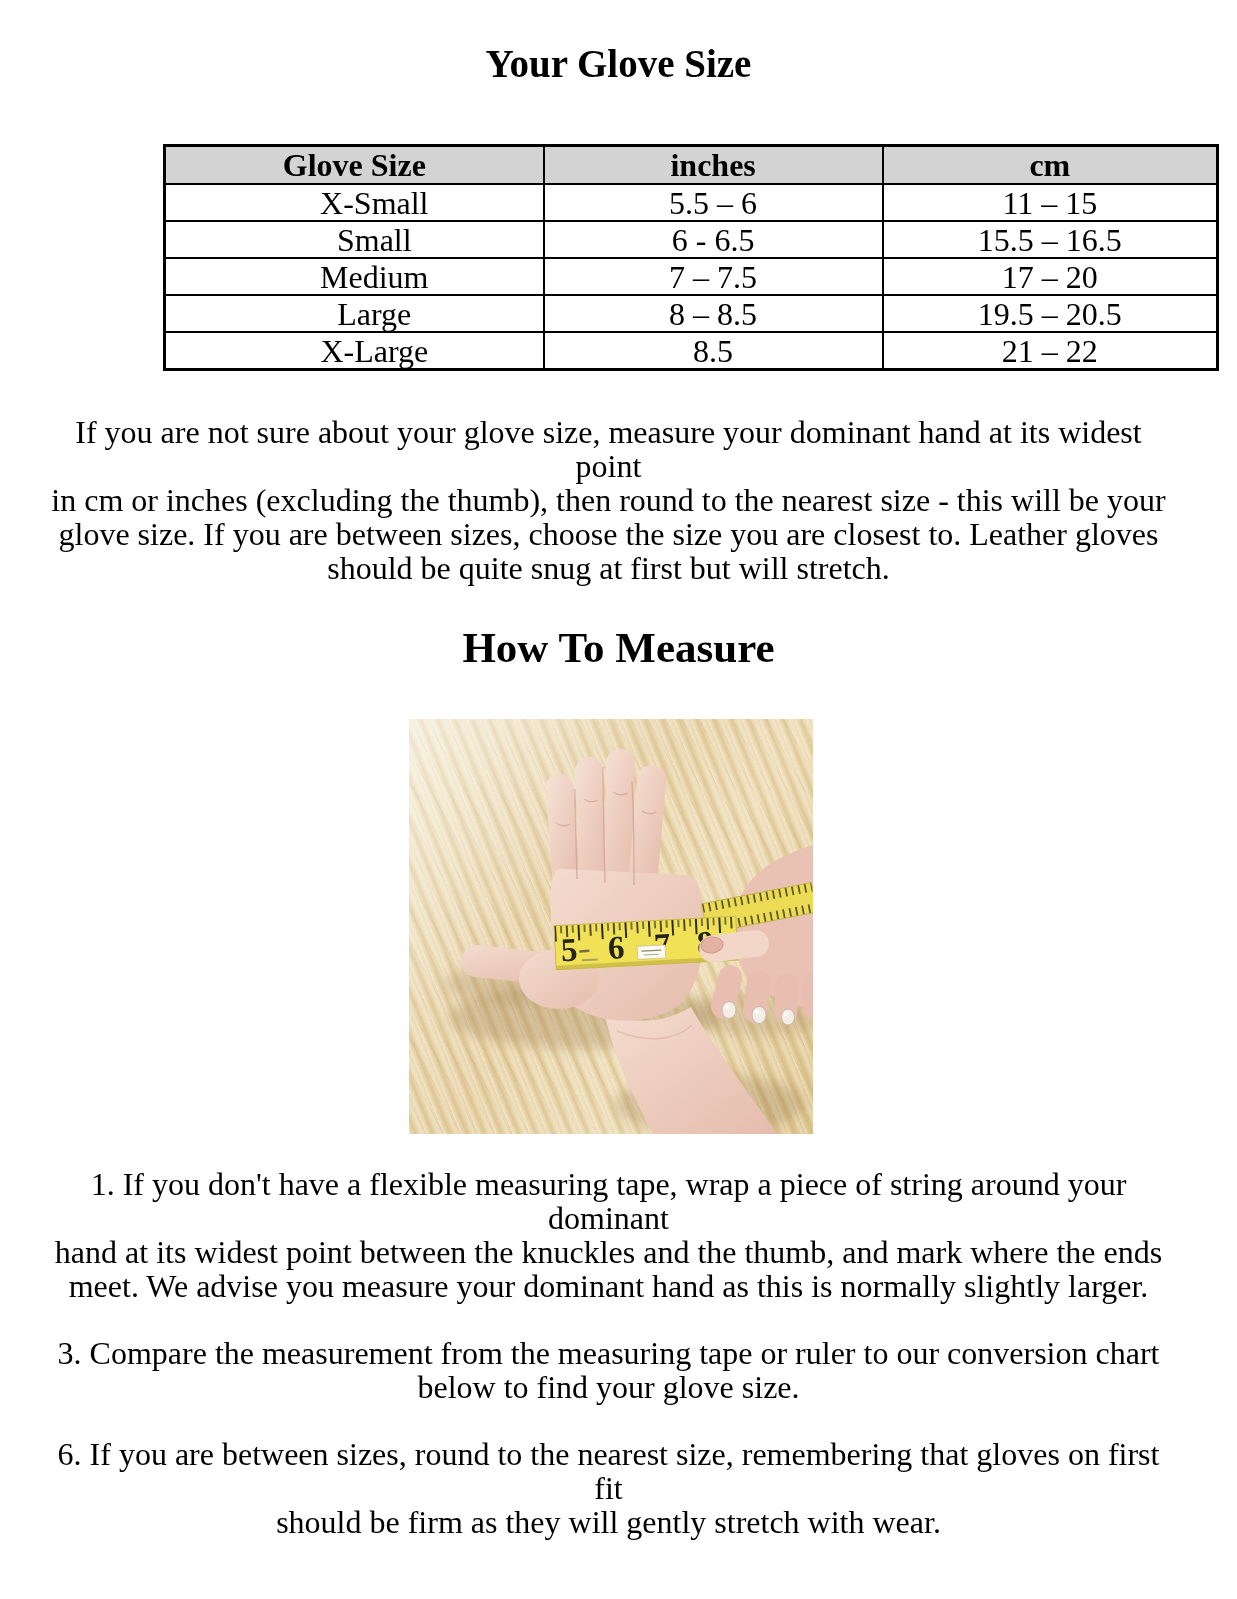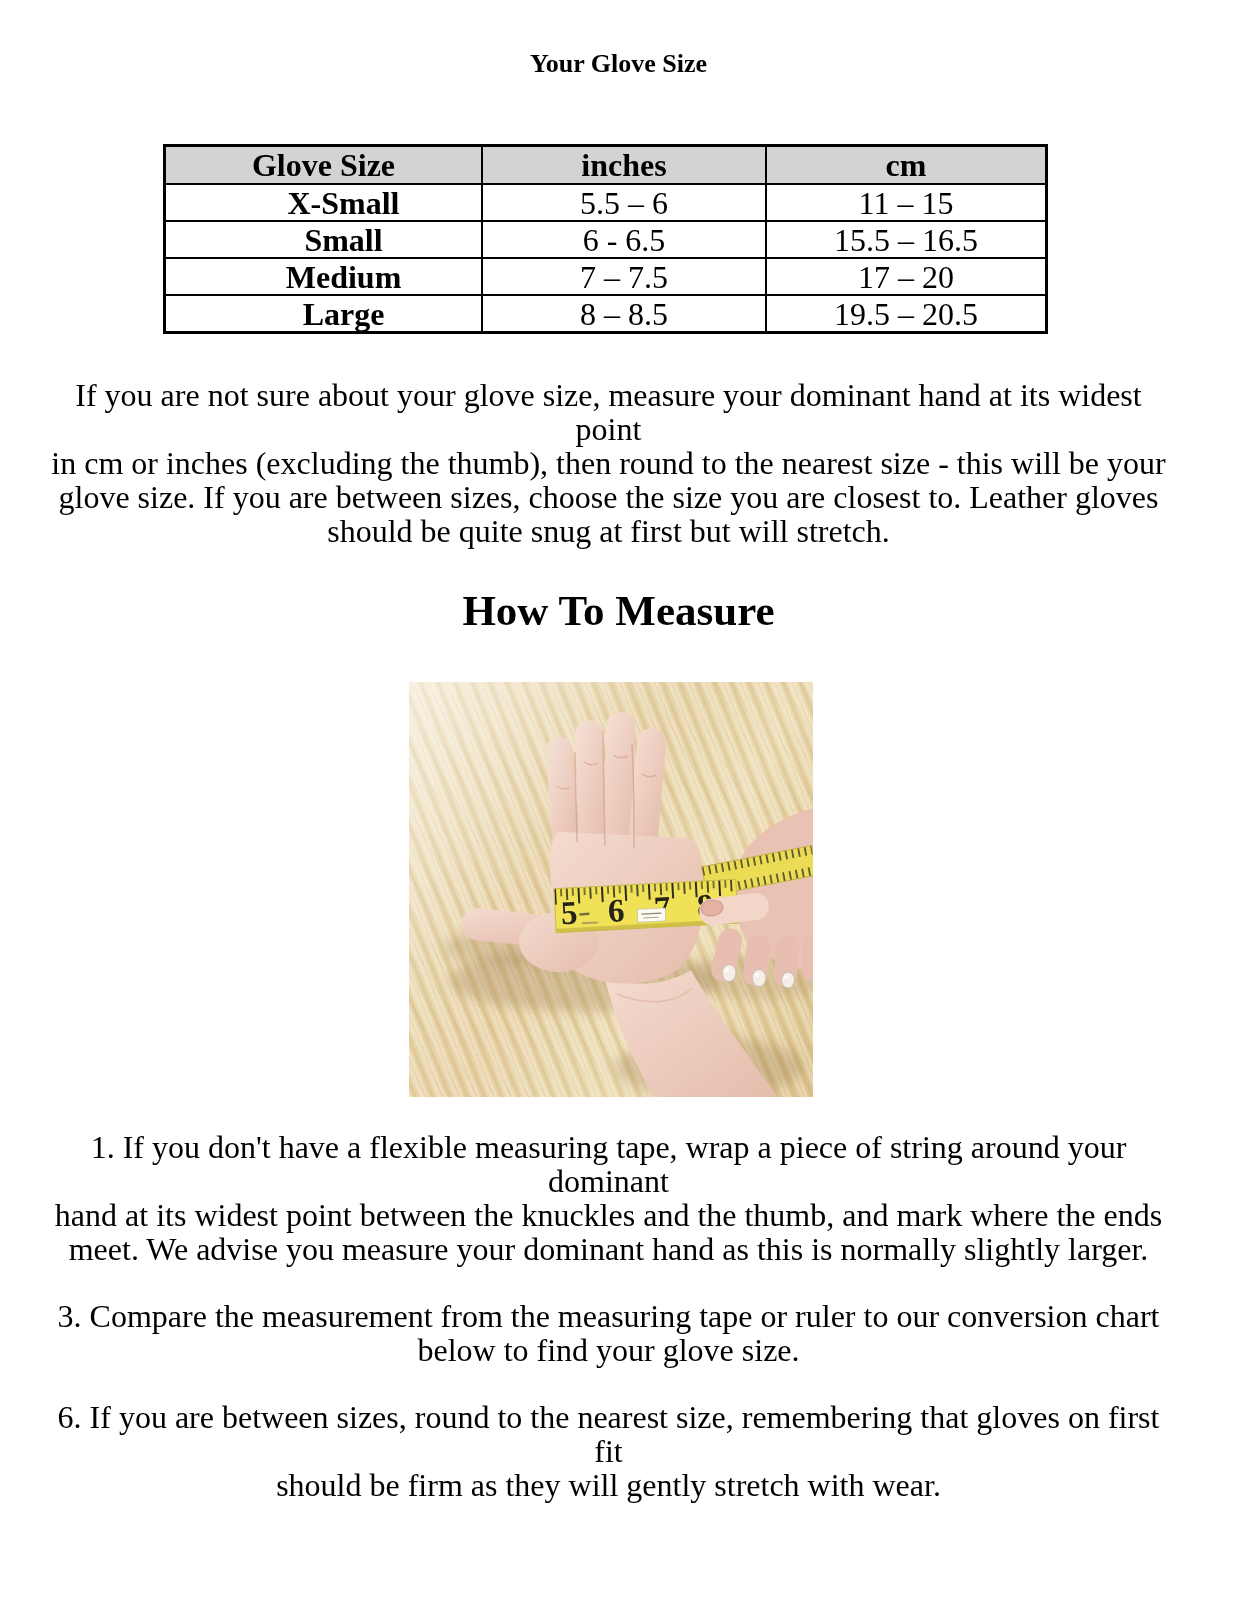--- a/index.html
+++ b/index.html
@@ -3,44 +3,44 @@
 <meta charset="utf-8">
 <style>
   html,body{margin:0;padding:0;}
   body{
     width:1237px;height:1599px;background:#ffffff;color:#000;
     font-family:"Liberation Serif","DejaVu Serif",serif;
     overflow:hidden;
   }
   .doc-title{
     margin:41px 0 0 0;
-    font-size:26px;line-height:46px;font-weight:bold;text-align:center;
+    font-size:39px;line-height:46px;font-weight:bold;text-align:center;
   }
   .section-title{
     margin:40px 0 0 0;
     font-size:43px;line-height:46px;font-weight:bold;text-align:center;
   }
   table.size-table{
     border-collapse:collapse;
     margin:57px 0 0 163px;
-    width:885px;
+    width:1056px;
     table-layout:fixed;
     border:3px solid #000;
   }
   .size-table col.c1{width:36%;}
   .size-table col.c2{width:32.2%;}
   .size-table col.c3{width:31.8%;}
   .size-table th,.size-table td{
     border:2px solid #000;
     text-align:center;vertical-align:middle;
     font-size:32px;line-height:34px;
     padding:0;height:35px;
   }
   .size-table th{background:#d3d3d3;font-weight:bold;height:36px;}
-  .size-table td.size-col{font-weight:bold;padding-left:40px;}
+  .size-table td.size-col{font-weight:normal;padding-left:40px;}
   .para{
     width:1137px;margin:0 0 0 40px;
     font-size:32px;line-height:34px;
     text-align:center;white-space:pre-line;
   }
   .intro{margin-top:44px;}
   .photo{
     position:relative;width:404px;height:415px;
     margin:48px 0 0 409px;
     overflow:hidden;
@@ -96,20 +96,25 @@
       </tr>
       <tr>
         <td class="size-col">Medium</td>
         <td>7 – 7.5</td>
         <td>17 – 20</td>
       </tr>
       <tr>
         <td class="size-col">Large</td>
         <td>8 – 8.5</td>
         <td>19.5 – 20.5</td>
+      </tr>
+      <tr>
+        <td class="size-col">X-Large</td>
+        <td>8.5</td>
+        <td>21 – 22</td>
       </tr>
     </tbody>
   </table>
 
   <p class="para intro">If you are not sure about your glove size, measure your dominant hand at its widest point
 in cm or inches (excluding the thumb), then round to the nearest size - this will be your
 glove size. If you are between sizes, choose the size you are closest to. Leather gloves
 should be quite snug at first but will stretch.</p>
 
   <h2 class="section-title">How To Measure</h2>

